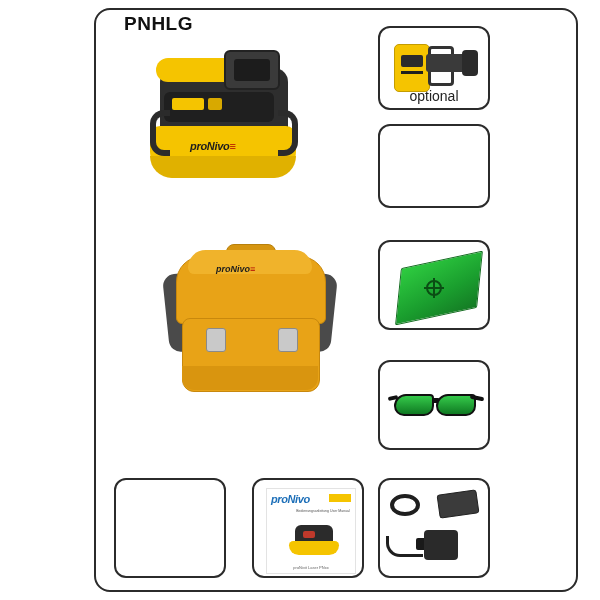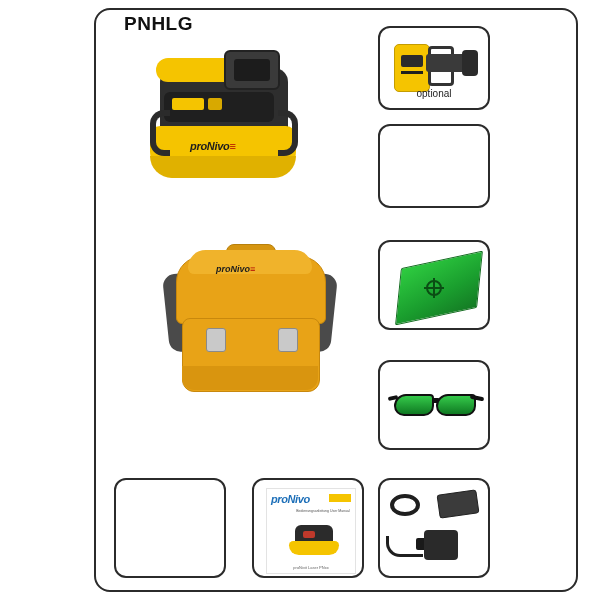--- a/index.html
+++ b/index.html
@@ -64,21 +64,21 @@
   
   .c-empty-bl   { left: 114px; top: 478px; width: 112px; height: 100px; }
   .c-manual     { left: 252px; top: 478px; width: 112px; height: 100px; }
 
   .optional-label {
     position: absolute;
     left: 382px;
     top: 88px;
     width: 104px;
     text-align: center;
-    font-size: 10px;
+    font-size: 14px;
     color: #222222;
   }
 
   
   .laser {
     position: absolute;
     left: 150px;
     top: 40px;
     width: 150px;
     height: 150px;

